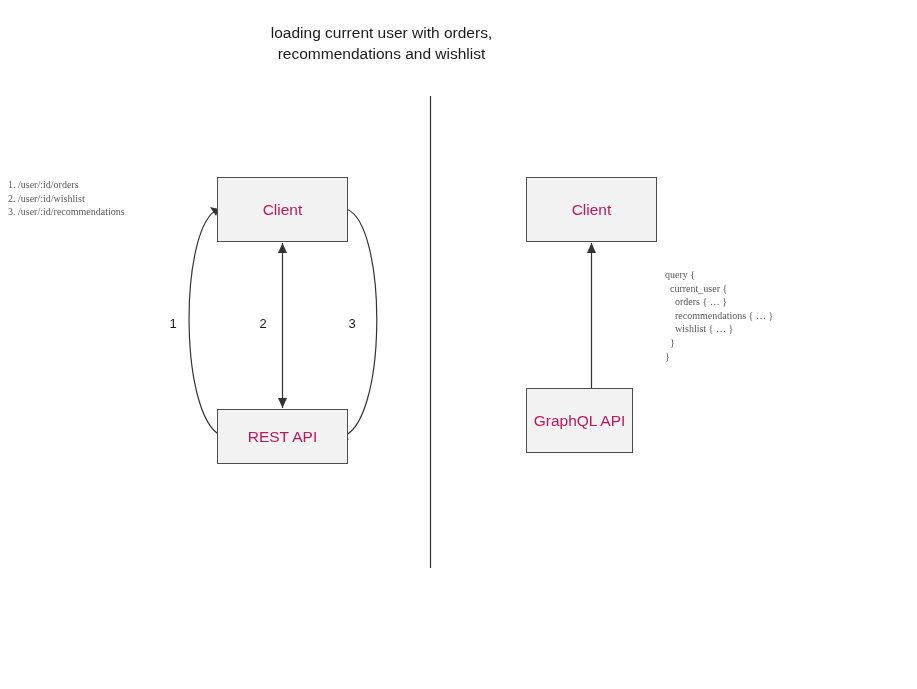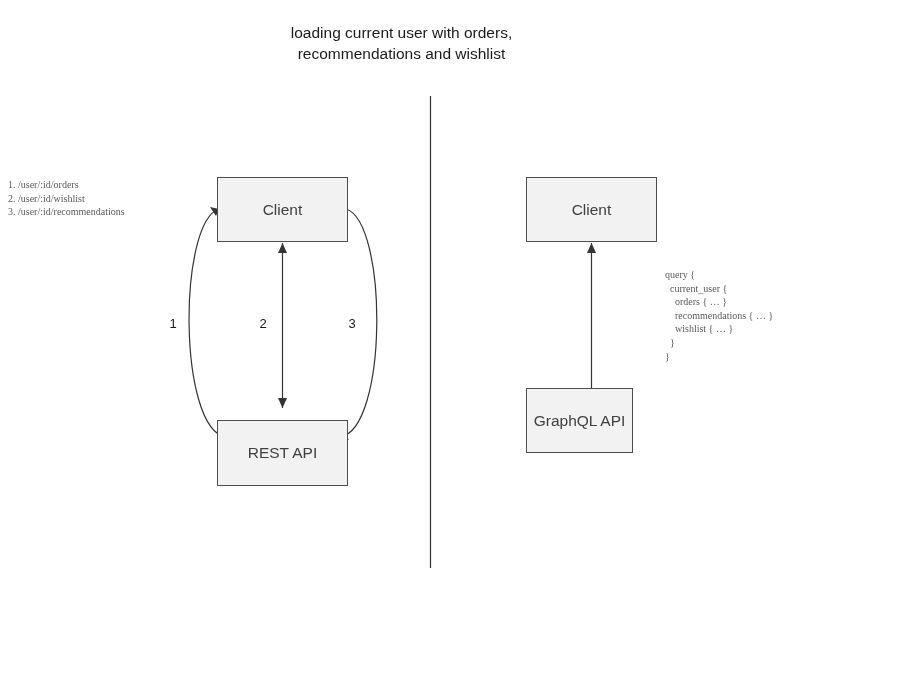--- a/index.html
+++ b/index.html
@@ -25,35 +25,34 @@
   .title {
     position: absolute;
     left: 0;
     top: 22px;
     width: 763px;
     text-align: center;
     font-size: 15.5px;
     line-height: 21px;
     color: #1a1a1a;
     white-space: pre-line;
-    padding-left: 20px;
   }
   .node {
     position: absolute;
     background: #f2f2f2;
     border: 1px solid #4d4d4d;
     display: flex;
     align-items: center;
     justify-content: center;
     font-size: 15.5px;
-    color: #404040;
+    color: #be185d;
     box-sizing: border-box;
   }
   #node-client-rest  { left: 217px; top: 177px; width: 131px; height: 65px; }
-  #node-rest-api     { left: 217px; top: 420px; width: 131px; height: 66px; }
+  #node-rest-api     { left: 217px; top: 409px; width: 131px; height: 55px; }
   #node-client-gql   { left: 526px; top: 177px; width: 131px; height: 65px; }
   #node-graphql-api  { left: 526px; top: 388px; width: 107px; height: 65px; }
 
   .mono {
     position: absolute;
     font-family: Liberation Serif, serif;
     font-size: 10px;
     line-height: 13.6px;
     color: #595959;
     white-space: pre;

